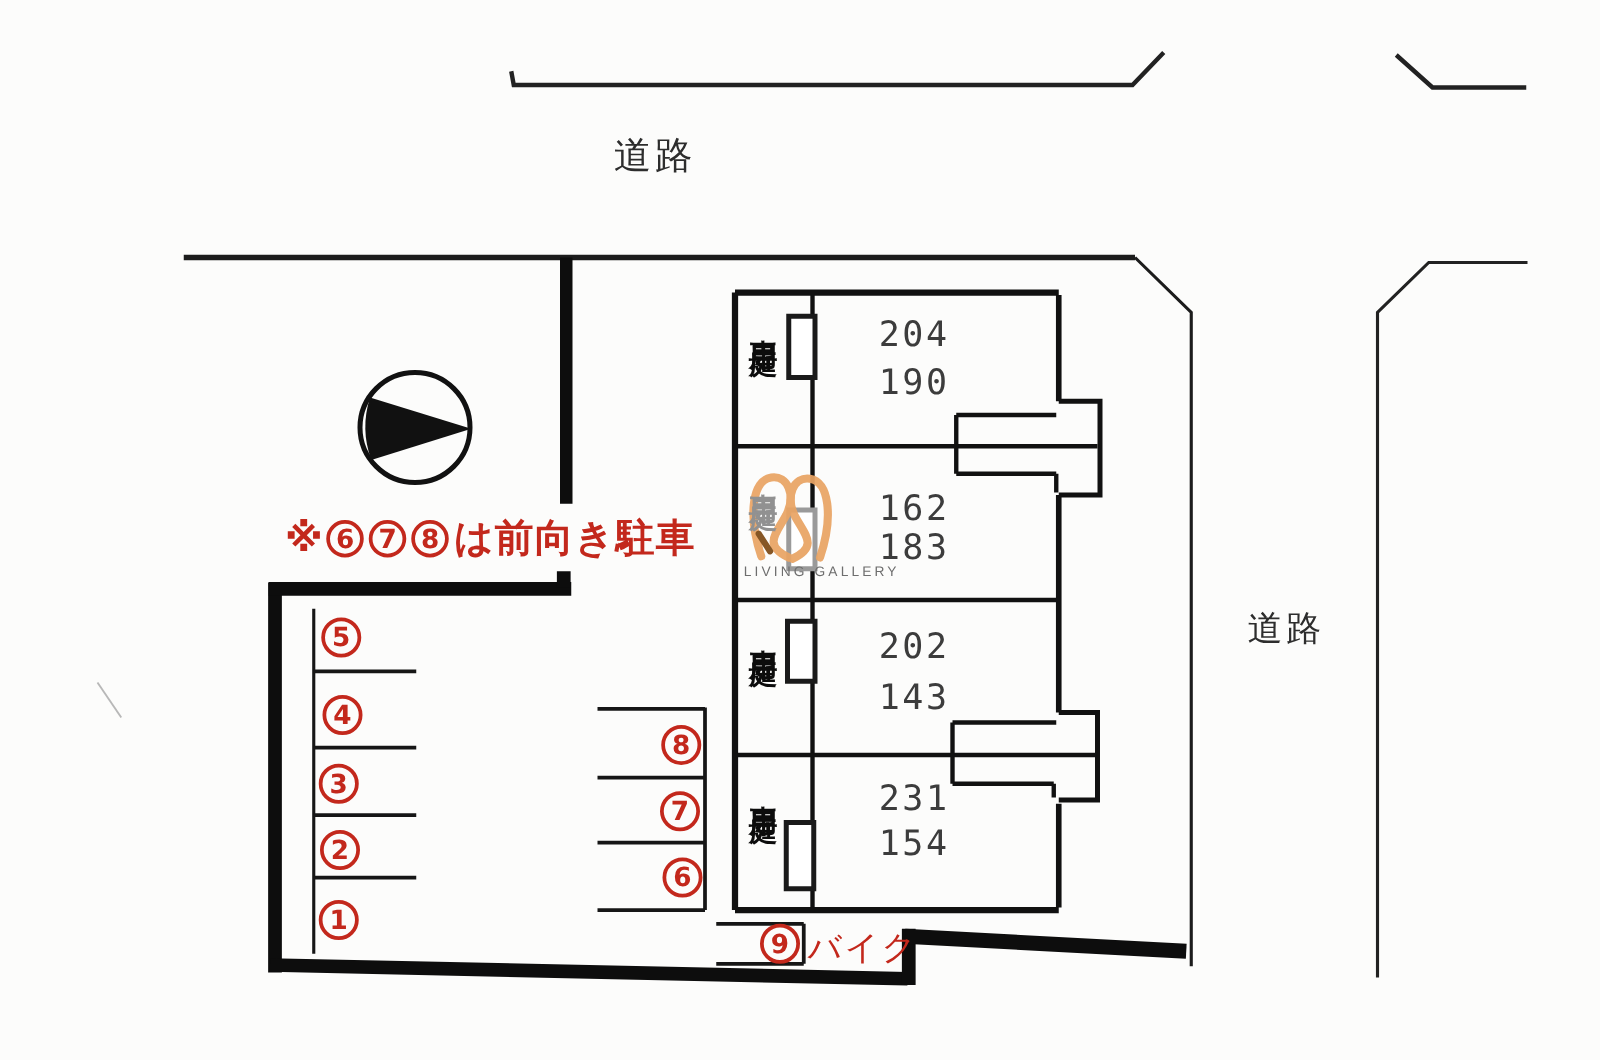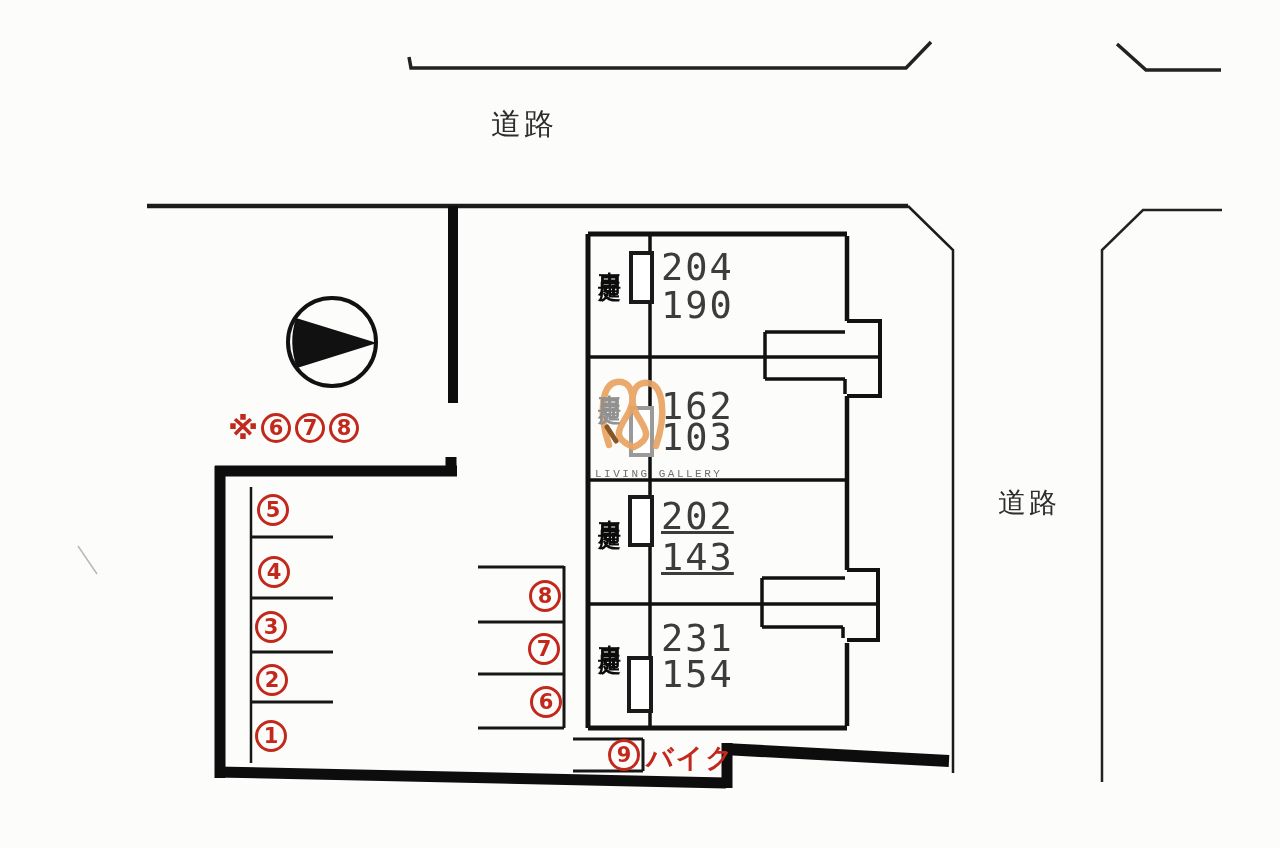--- a/index.html
+++ b/index.html
@@ -17,32 +17,32 @@
   .note .ncirc{width:30px;height:30px;border:3px solid #c3281c;border-radius:50%;
     display:inline-flex;align-items:center;justify-content:center;font-size:21px;
     margin:0 2px;box-sizing:border-box;line-height:1;}
   .note .ntext{margin-left:2px;letter-spacing:1px;}
   .garden{writing-mode:vertical-rl;text-orientation:upright;font-weight:700;
     font-size:23px;letter-spacing:3px;color:#0c0c0c;left:597px;line-height:26px;}
   .garden.g1{top:253px;}
   .garden.g2{top:376px;color:#919191;}
   .garden.g3{top:501px;}
   .garden.g4{top:626px;}
-  .unitnum{left:661px;font-size:37px;color:#3c3c3c;letter-spacing:2px;
+  .unitnum{left:703px;font-size:28px;color:#3c3c3c;letter-spacing:2px;
     font-family:"DejaVu Sans Mono",monospace;}
   .unitnum.u1{top:249px;line-height:38px;}
   .unitnum.u2{top:391px;line-height:31px;}
-  .unitnum.u3{top:496px;line-height:41px;text-decoration:underline;}
+  .unitnum.u3{top:496px;line-height:41px;}
   .unitnum.u4{top:621px;line-height:36px;}
   .stall{position:absolute;width:32px;height:32px;border:3px solid #c3281c;border-radius:50%;
     color:#c3281c;display:flex;align-items:center;justify-content:center;
     font-size:21px;font-weight:700;box-sizing:border-box;line-height:1;}
-  .bike{left:646px;top:740px;font-size:27px;font-weight:700;color:#c3281c;letter-spacing:2px;}
+  .bike{left:646px;top:740px;font-size:27px;font-weight:400;color:#c3281c;letter-spacing:2px;}
   .wm-text{left:595px;top:452px;font-size:11px;letter-spacing:2.5px;color:#6e6e6e;
-    font-family:Liberation Mono, monospace;margin-top:16px;}
+    font-family:Liberation Sans, sans-serif;}
 </style>
 </head>
 <body>
 
 <div class="stage">
 
   <svg width="1280" height="848" viewBox="0 0 1280 848">
 
     <g stroke="#222" fill="none">
       <path d="M409,57 L411,68 L906,68 L931,42" stroke-width="3.5"></path>
@@ -121,34 +121,35 @@
   </svg>
 
   <div class="abs road-label road-top">道路</div>
   <div class="abs road-label road-right">道路</div>
 
   <div class="abs note">
     <span class="nmark">※</span>
     <span class="ncirc">6</span>
     <span class="ncirc">7</span>
     <span class="ncirc">8</span>
+    <span class="ntext">は前向き駐車</span>
   </div>
 
   <div class="abs garden g1">専用庭</div>
   <div class="abs garden g2">専用庭</div>
   <div class="abs garden g3">専用庭</div>
   <div class="abs garden g4">専用庭</div>
 
   <div class="abs unitnum u1">
     <div>204</div>
     <div>190</div>
   </div>
   <div class="abs unitnum u2">
     <div>162</div>
-    <div>103</div>
+    <div>183</div>
   </div>
   <div class="abs unitnum u3">
     <div>202</div>
     <div>143</div>
   </div>
   <div class="abs unitnum u4">
     <div>231</div>
     <div>154</div>
   </div>
 

